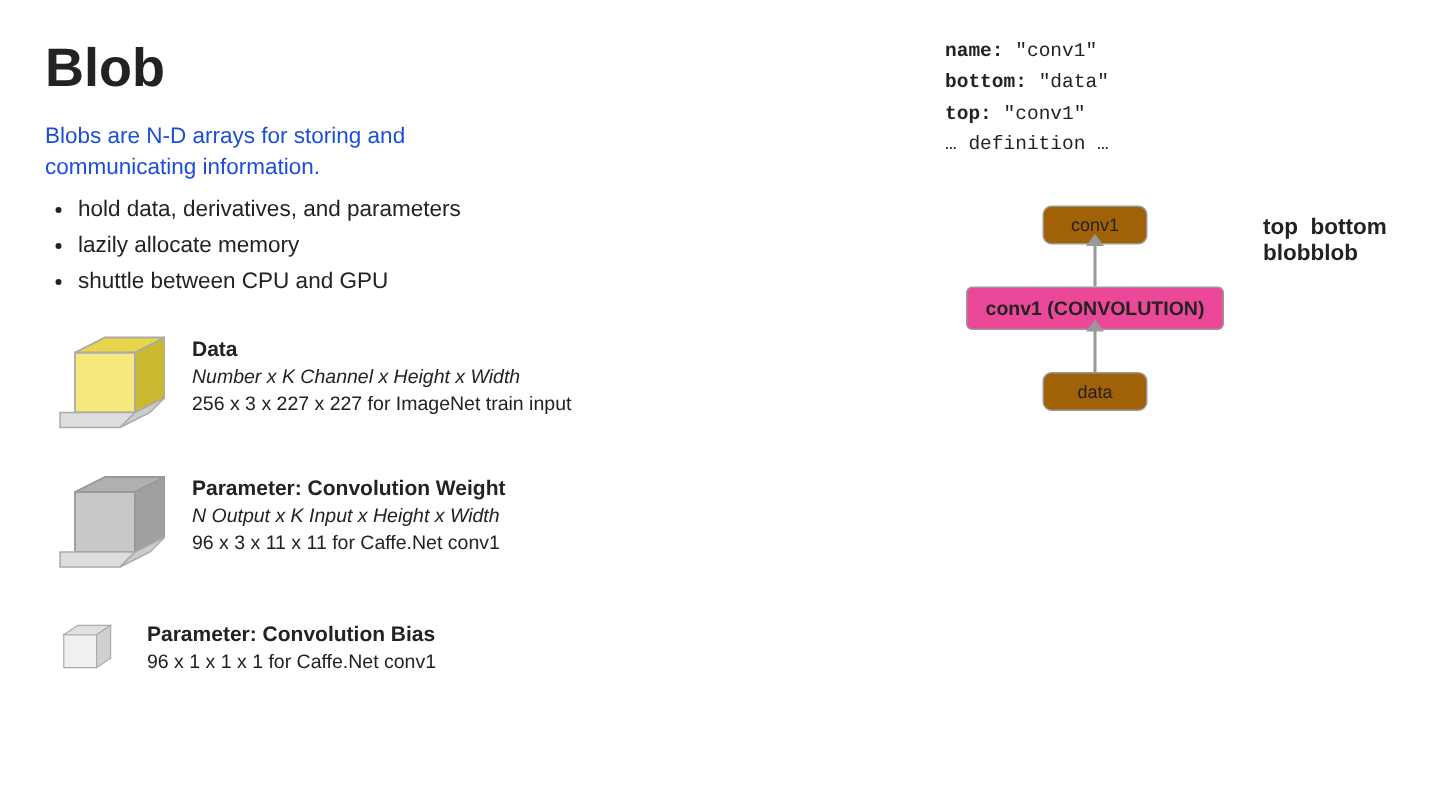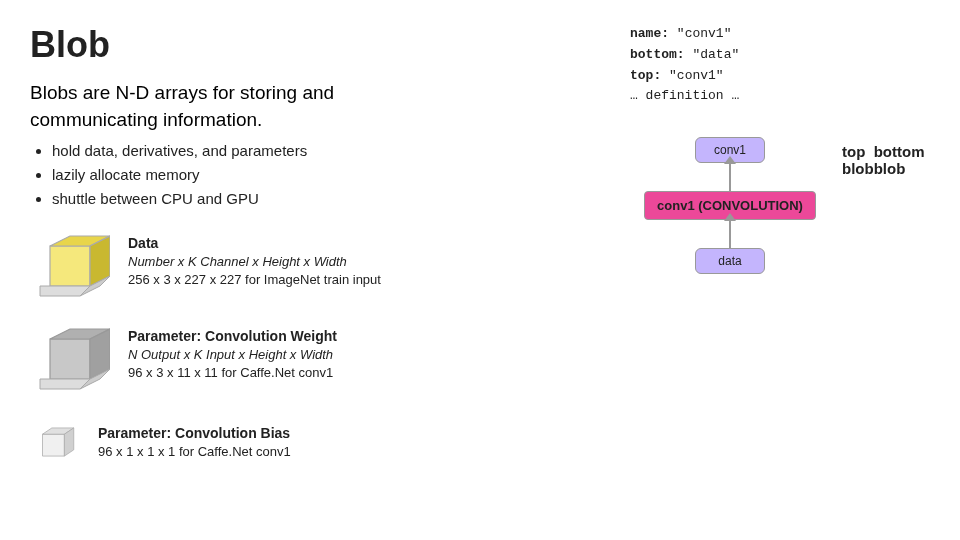--- a/index.html
+++ b/index.html
@@ -32,22 +32,22 @@
     }
 
     .page-title {
       font-size: 36px;
       font-weight: bold;
       color: #222;
       margin-bottom: 14px;
     }
 
     .intro-text {
-      font-size: 19px;
-      color: #000000;
+      font-size: 15px;
+      color: #1d4ed8;
       margin-bottom: 6px;
       line-height: 1.4;
     }
 
     .bullet-list {
       margin-left: 22px;
       margin-bottom: 20px;
     }
 
     .bullet-list li {
@@ -133,21 +133,21 @@
     .node-box.blue {
       background: #ec4899;
       border-radius: 4px;
       min-width: 140px;
       padding: 6px 12px;
       font-size: 13px;
       font-weight: bold;
     }
 
     .node-box.yellow {
-      background: #c4b5fd;
+      background: #a16207;
     }
   </style>
 </head>
 <body>
 
 <div class="main-container">
 
   <div class="left-panel">
     <div class="page-title">Blob</div>
 

